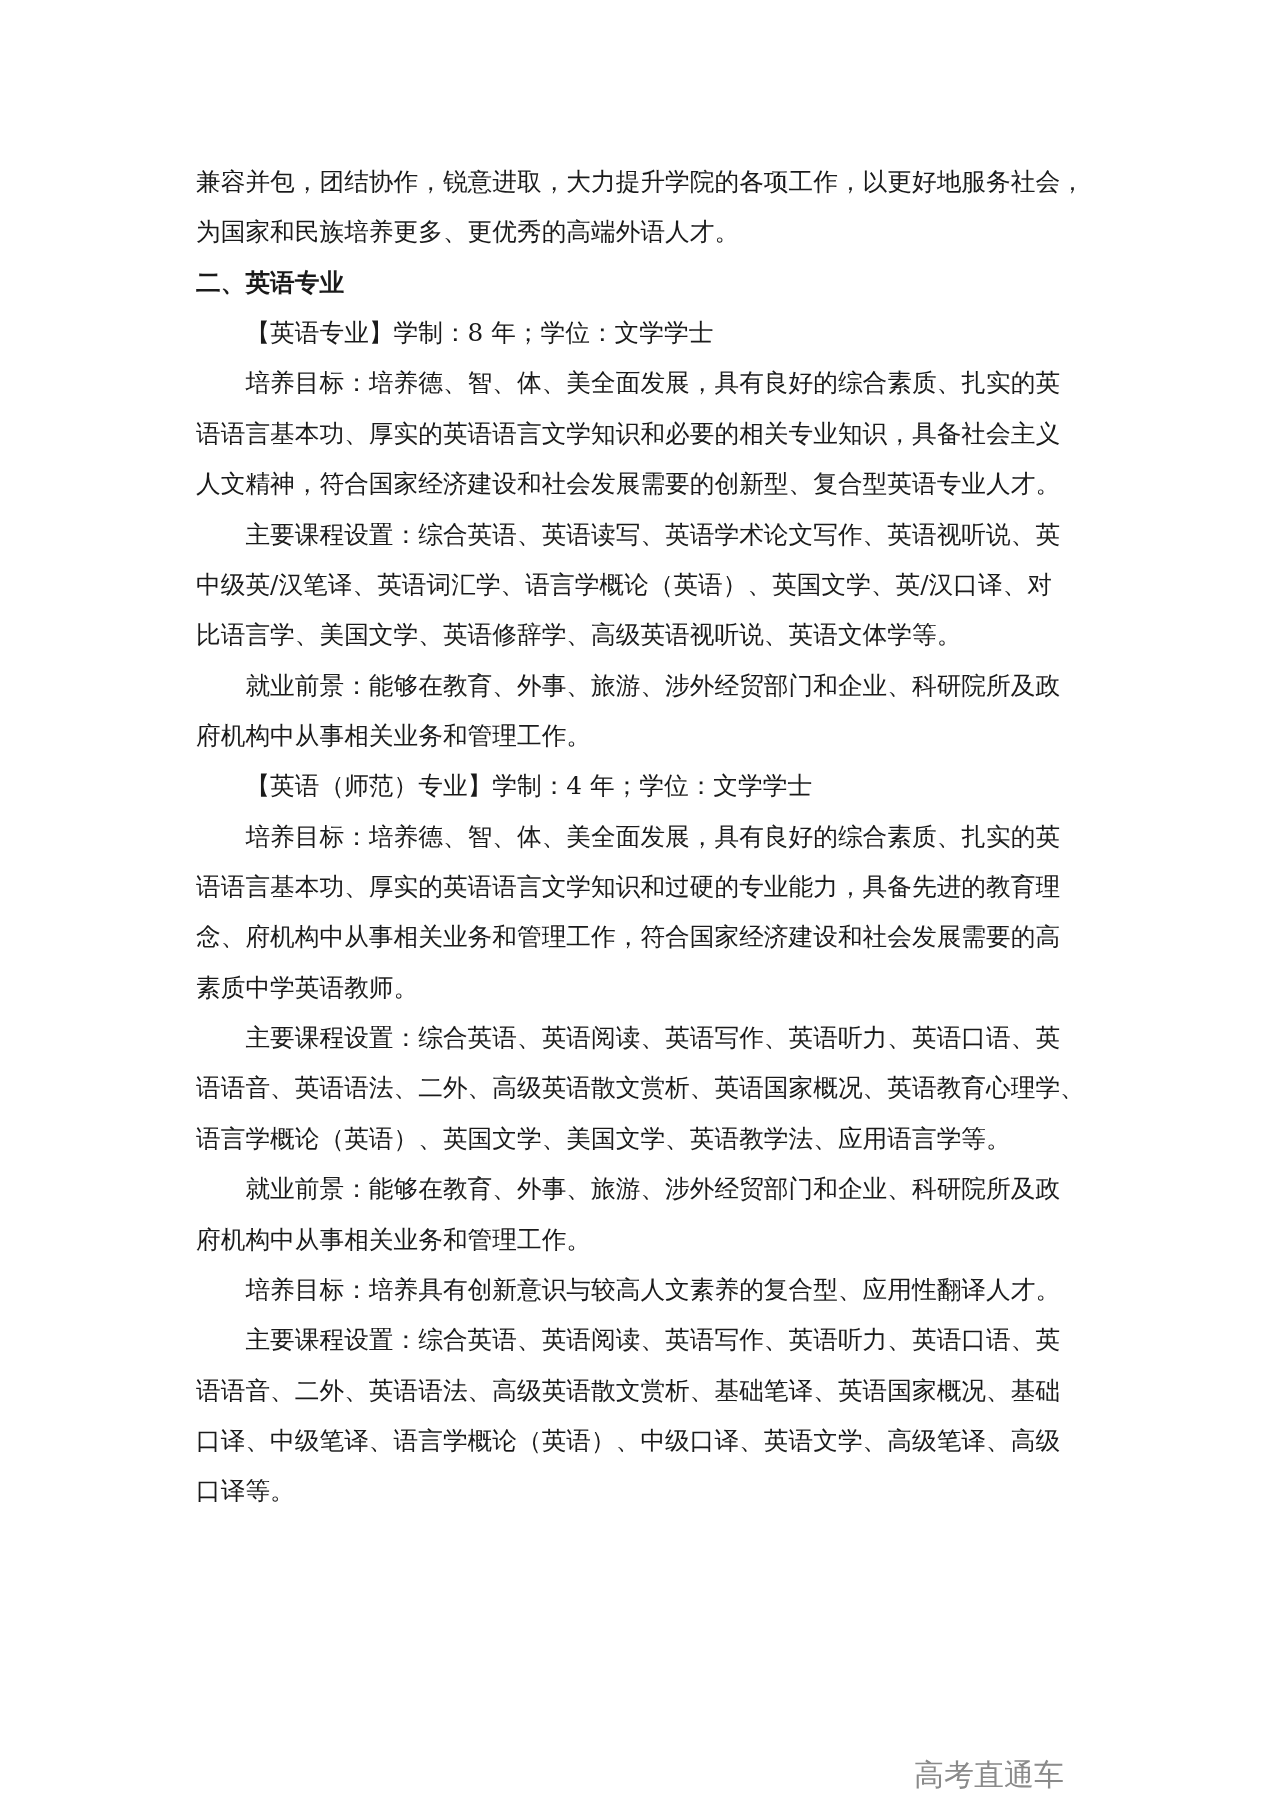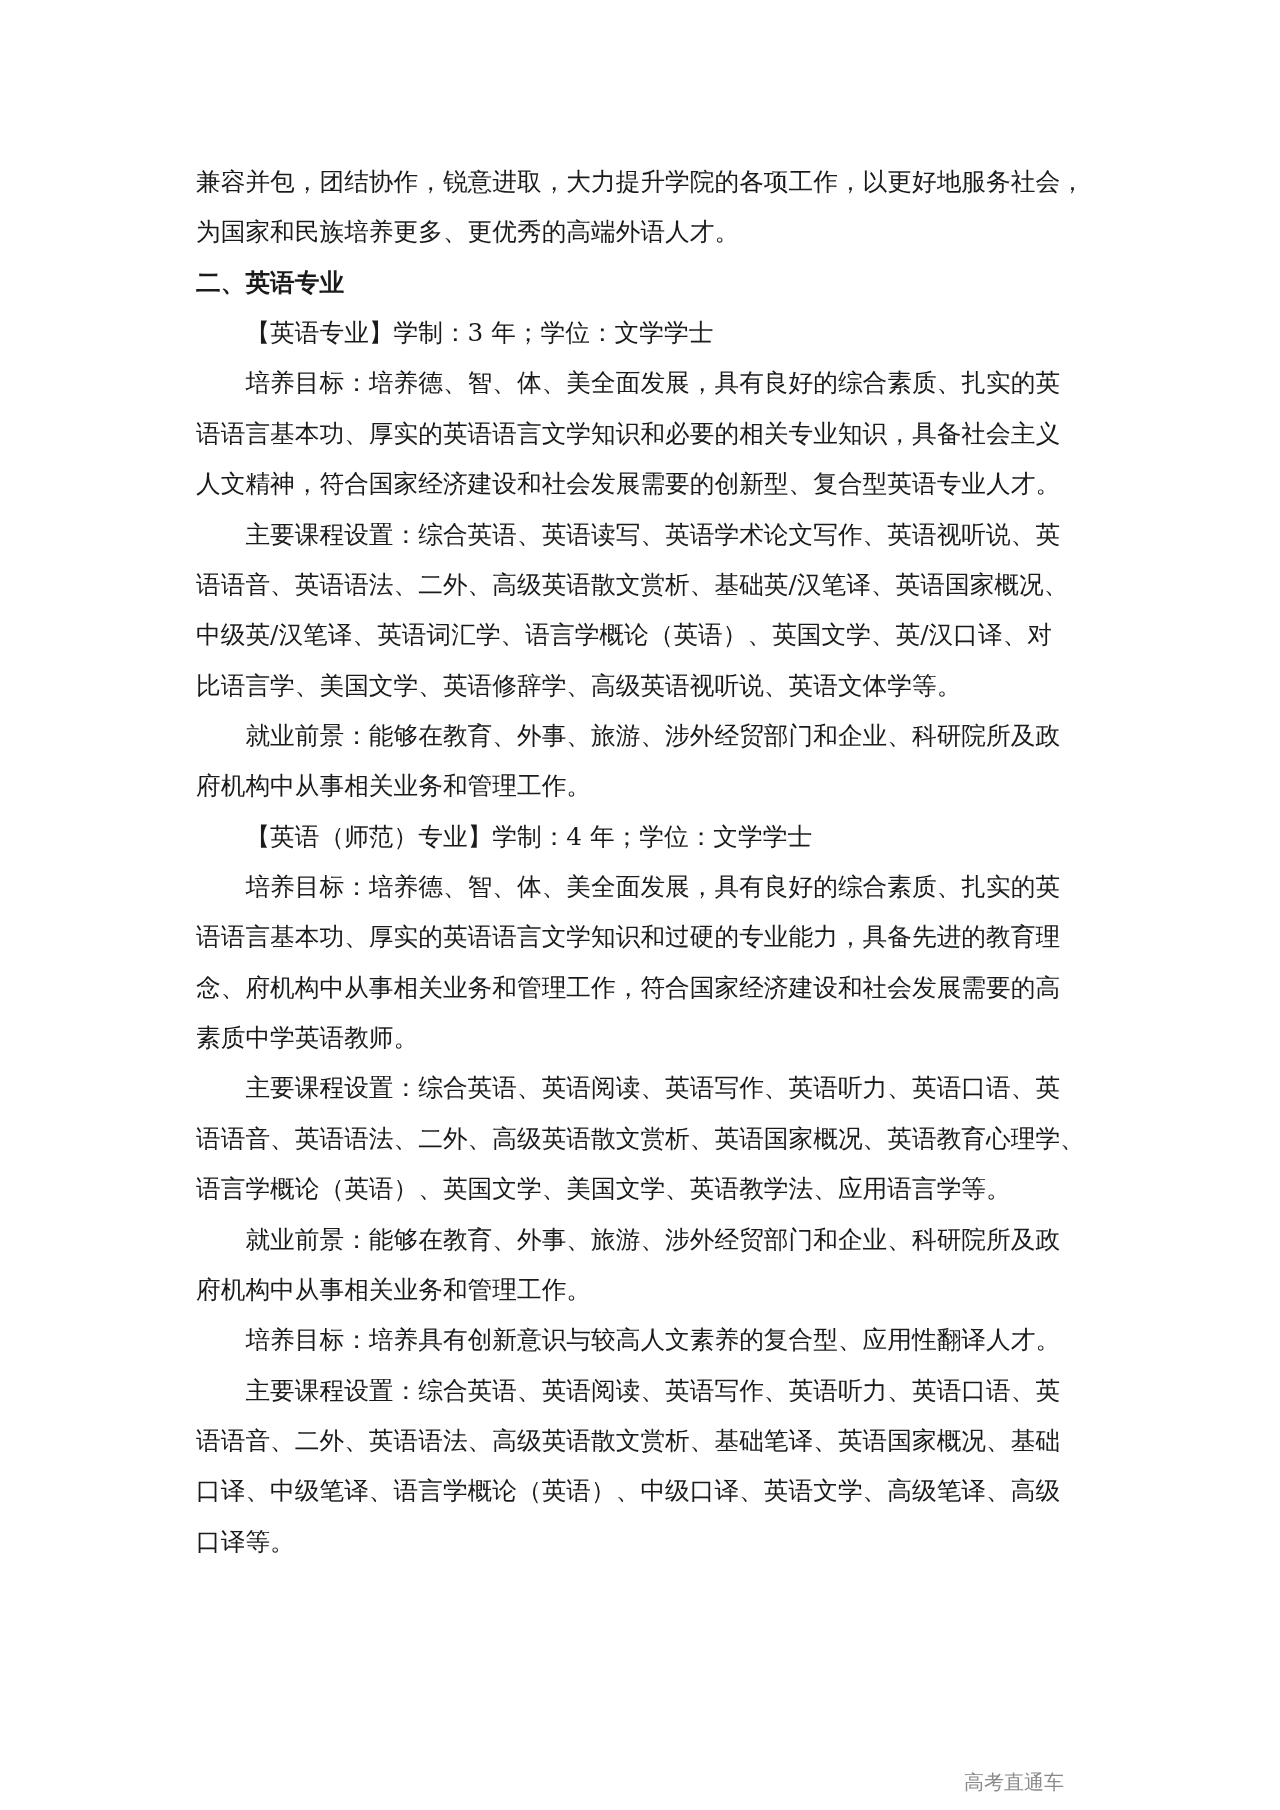--- a/index.html
+++ b/index.html
@@ -12,37 +12,36 @@
     font-family: "DejaVu Serif", "Liberation Serif", serif;
     font-size: 24.7px; line-height: 50.36px; color: #1a1a1a;
     letter-spacing: 0px;
   }
   .line { white-space: nowrap; height: 50.36px; }
   .indent { padding-left: 49.4px; }
   .heading { font-family: "DejaVu Sans", "Liberation Sans", sans-serif; font-weight: bold; }
   .watermark {
     position: absolute; right: 22px; bottom: 14px;
     font-family: "DejaVu Sans", "Liberation Sans", sans-serif;
-    font-size: 20px; color: #8a8a8a;
+    font-size: 30px; color: #8a8a8a;
   }
 </style>
 </head>
 <body>
 
 <div class="page">
   <div class="content">
     <div class="line">兼容并包，团结协作，锐意进取，大力提升学院的各项工作，以更好地服务社会，</div>
     <div class="line">为国家和民族培养更多、更优秀的高端外语人才。</div>
     <div class="line heading">二、英语专业</div>
-    <div class="line indent">【英语专业】学制：3 年；学位：文学学士</div>
+    <div class="line indent">【英语专业】学制：8 年；学位：文学学士</div>
     <div class="line indent">培养目标：培养德、智、体、美全面发展，具有良好的综合素质、扎实的英</div>
     <div class="line">语语言基本功、厚实的英语语言文学知识和必要的相关专业知识，具备社会主义</div>
     <div class="line">人文精神，符合国家经济建设和社会发展需要的创新型、复合型英语专业人才。</div>
     <div class="line indent">主要课程设置：综合英语、英语读写、英语学术论文写作、英语视听说、英</div>
-    <div class="line">语语音、英语语法、二外、高级英语散文赏析、基础英/汉笔译、英语国家概况、</div>
     <div class="line">中级英/汉笔译、英语词汇学、语言学概论（英语）、英国文学、英/汉口译、对</div>
     <div class="line">比语言学、美国文学、英语修辞学、高级英语视听说、英语文体学等。</div>
     <div class="line indent">就业前景：能够在教育、外事、旅游、涉外经贸部门和企业、科研院所及政</div>
     <div class="line">府机构中从事相关业务和管理工作。</div>
     <div class="line indent">【英语（师范）专业】学制：4 年；学位：文学学士</div>
     <div class="line indent">培养目标：培养德、智、体、美全面发展，具有良好的综合素质、扎实的英</div>
     <div class="line">语语言基本功、厚实的英语语言文学知识和过硬的专业能力，具备先进的教育理</div>
     <div class="line">念、府机构中从事相关业务和管理工作，符合国家经济建设和社会发展需要的高</div>
     <div class="line">素质中学英语教师。</div>
     <div class="line indent">主要课程设置：综合英语、英语阅读、英语写作、英语听力、英语口语、英</div>

